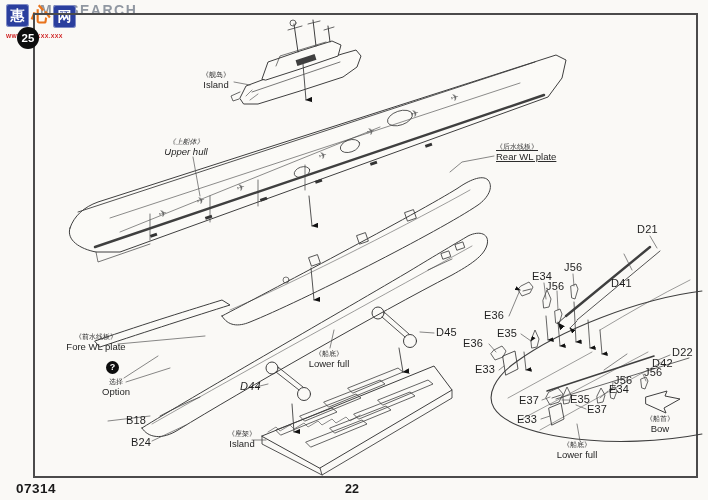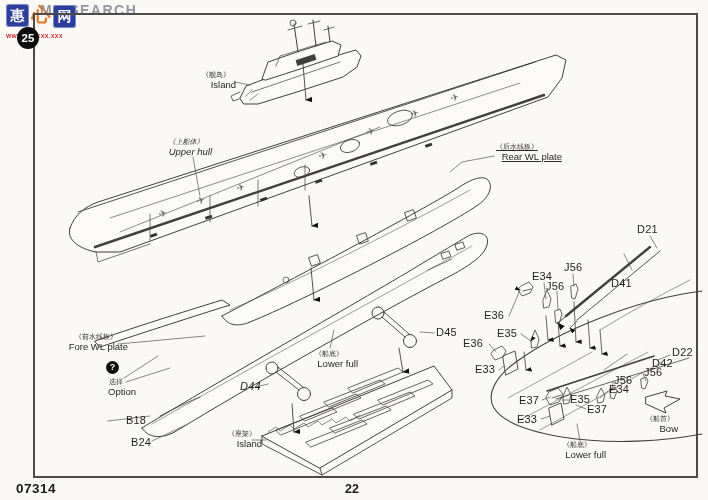--- a/index.html
+++ b/index.html
@@ -39,21 +39,21 @@
     left:33px;top:13px;width:665px;height:465px;
     border:2px solid #4b4b4b;box-sizing:border-box;background:transparent;
   }
   
   .plabel{
     font-size:11px;color:#1f1f1f;white-space:nowrap;line-height:11px;
     font-weight:500;letter-spacing:.2px;
   }
   .callout{text-align:center;line-height:8px;white-space:nowrap;}
   .callout .cn{display:block;font-size:7px;color:#333;line-height:8px;}
-  .callout .en{display:block;font-size:9.5px;color:#1f1f1f;line-height:11px;text-align:right;}
+  .callout .en{display:block;font-size:9.5px;color:#1f1f1f;line-height:11px;}
   .opt-circle{
     width:13px;height:13px;border-radius:50%;background:#0d0d0d;color:#fff;
     font-size:9px;font-weight:bold;line-height:13px;text-align:center;
   }
   
   .kitno{left:16px;top:481px;font-size:13.5px;font-weight:bold;color:#1a1a1a;letter-spacing:.5px;}
   .pageno{left:345px;top:482px;font-size:12.5px;font-weight:bold;color:#1a1a1a;}
 </style>
 </head>
 <body>

